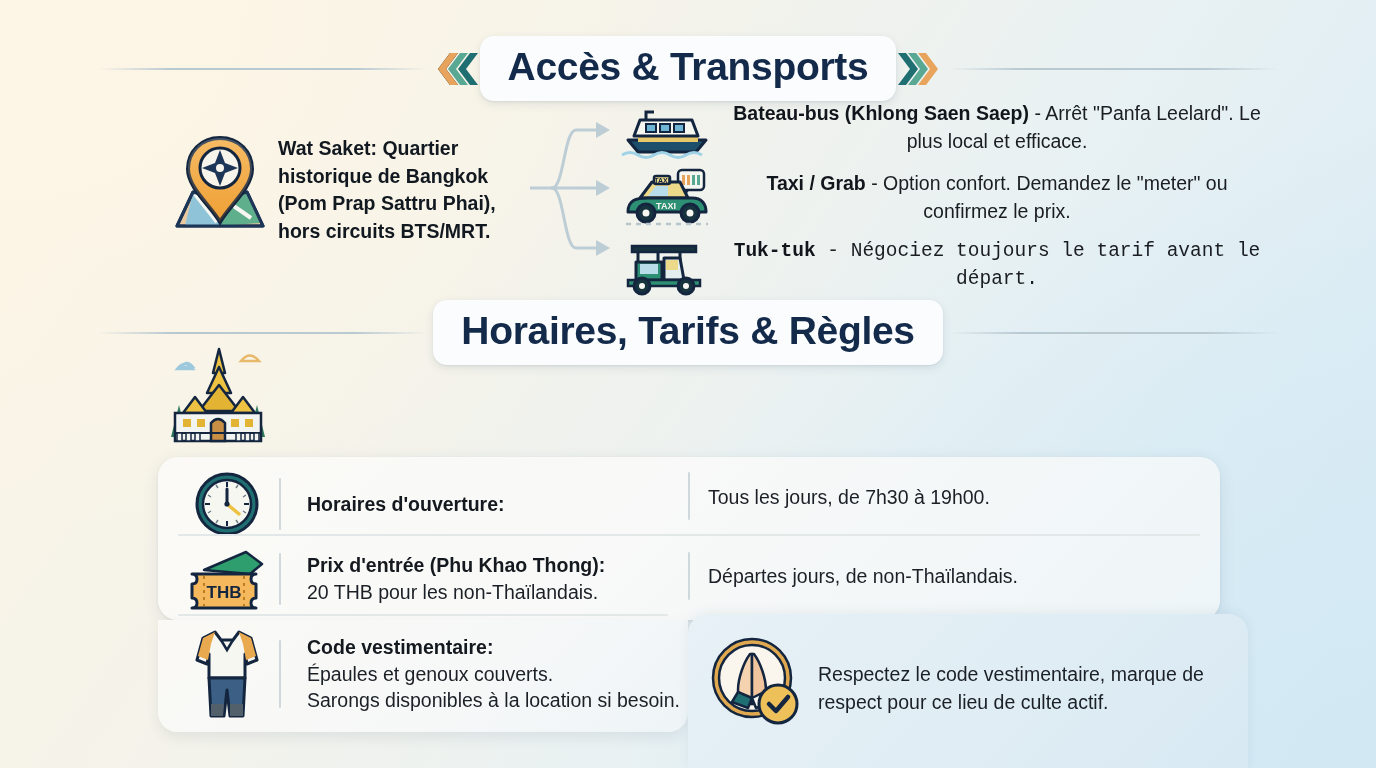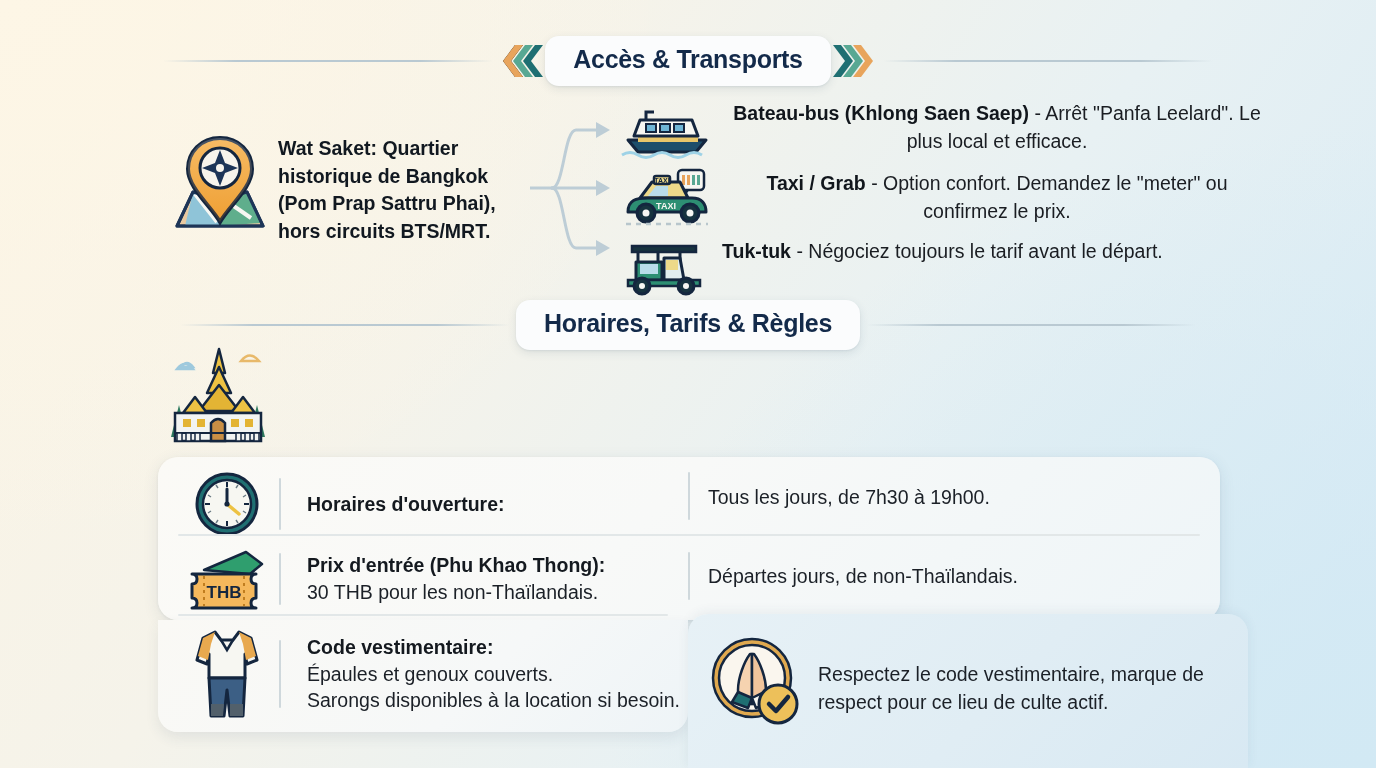--- a/index.html
+++ b/index.html
@@ -23,39 +23,39 @@
   .rule.right { width:330px; margin-left:6px; }
   .chev { display:flex; align-items:center; }
   .chev svg { display:block; }
   .title-pill {
     background:#fbfcfd;
     border-radius:14px;
     padding:9px 28px 12px;
     box-shadow:0 3px 10px rgba(30,60,90,.10), 0 1px 2px rgba(30,60,90,.08);
     white-space:nowrap;
   }
-  .title-pill span { font-size:25px; font-weight:bold; letter-spacing:-0.3px; color:#132a4a; }
+  .title-pill span { font-size:39px; font-weight:bold; letter-spacing:-0.3px; color:#132a4a; }
 
   
   .pin-text {
     position:absolute; left:278px; top:135px; width:250px;
     font-size:19.5px; font-weight:bold; line-height:1.42; color:#111820;
   }
   .map-pin { position:absolute; left:165px; top:130px; }
 
   .connector { position:absolute; left:530px; top:100px; }
 
   .tlist { position:absolute; left:612px; top:100px; width:660px; }
   .trow { display:flex; align-items:flex-start; margin-bottom:8px; }
   .trow .ico { width:110px; flex:0 0 110px; display:flex; justify-content:center; }
   .trow .txt { font-size:19.5px; line-height:1.42; color:#1a1d22; padding-top:2px;text-align:center; }
   .trow .txt b { font-weight:bold; color:#11161c; }
   .trow.r1 .txt { margin-top:-2px; }
   .trow.r2 { margin-top:8px; }
-  .trow.r3 { margin-top:6px; }
+  .trow.r3 { margin-top:6px;font-family:Liberation Mono, monospace; }
 
   
   .temple-ico { position:absolute; left:155px; top:345px; }
   .temple-text {
     position:absolute; left:292px; top:378px; width:830px;
     font-size:19.5px; line-height:1.45; color:#1a1d22;
   }
   .temple-text b { font-weight:bold; color:#10151b; }
 
   
@@ -318,21 +318,21 @@
         <path d="M16 22 L58 4 L74 16 L62 26 Z" fill="#2f9e6e" stroke="#14263f" stroke-width="2.5" stroke-linejoin="round"></path>
         <path d="M4 26 q5 0 5 5 q0 5 -5 5 L4 50 q5 0 5 5 q0 5 -5 5 L68 60 q-5 0 -5 -5 q0 -5 5 -5 L68 36 q-5 0 -5 -5 q0 -5 5 -5 Z" fill="#f5b85c" stroke="#14263f" stroke-width="3" stroke-linejoin="round"></path>
         <path d="M16 28 L16 58" stroke="#c07d1f" stroke-width="2" stroke-dasharray="3 4"></path>
         <path d="M56 28 L56 58" stroke="#c07d1f" stroke-width="2" stroke-dasharray="3 4"></path>
         <text x="36" y="50" font-family="Liberation Sans, sans-serif" font-size="17" font-weight="bold" fill="#14263f" text-anchor="middle">THB</text>
       </svg>
     </div>
     <div class="vdiv"></div>
     <div class="clabel">
       <b>Prix d'entrée (Phu Khao Thong):</b><br>
-      <span class="sub">30 THB pour les non-Thaïlandais.</span>
+      <span class="sub">20 THB pour les non-Thaïlandais.</span>
     </div>
   </div>
   <div class="vdiv" style="position:absolute; left:688px; top:552px; height:48px;"></div>
   <div class="rtext" style="left:708px; top:563px;">Départes jours, de non-Thaïlandais.</div>
   <div class="hdiv" style="left:178px; top:614px; width:490px;"></div>
 
   <div class="crow" style="left:175px; top:626px;">
     <div class="cico">
       <svg width="76" height="96" viewBox="0 0 76 96">
         <path d="M26 6 L14 12 L8 34 L18 38 L20 28 L20 52 L56 52 L56 28 L58 38 L68 34 L62 12 L50 6 L44 14 L32 14 Z" fill="#f7f7f2" stroke="#14263f" stroke-width="3" stroke-linejoin="round"></path>

